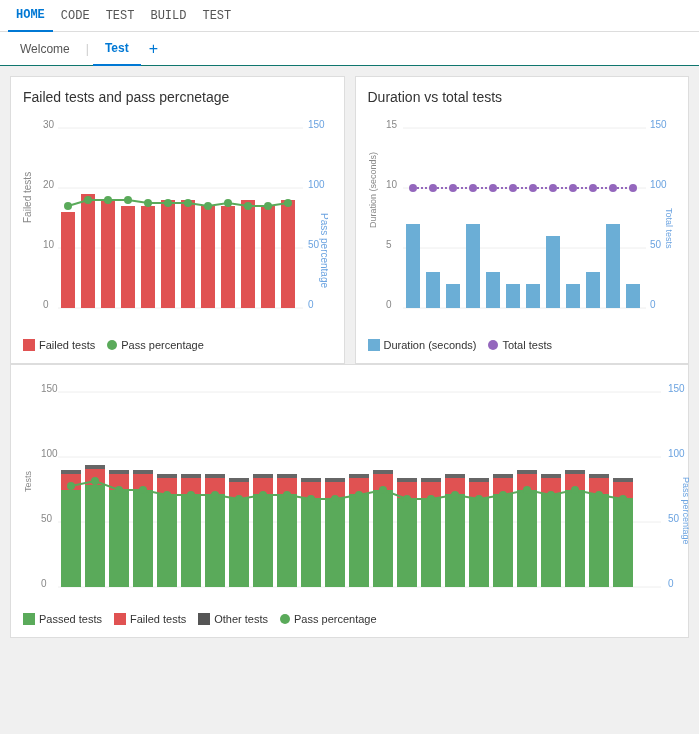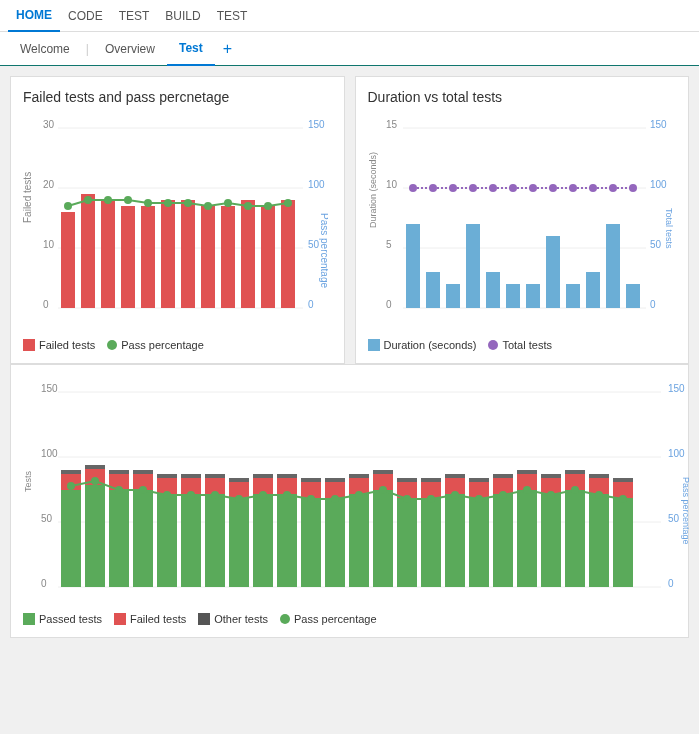--- a/index.html
+++ b/index.html
@@ -1,20 +1,20 @@
 <!DOCTYPE html>
 <html><head>
   <meta charset="utf-8">
   <style>
     * { box-sizing: border-box; margin: 0; padding: 0; }
     body { font-family: 'Segoe UI', Arial, sans-serif; font-size: 12px; background: #f0f0f0; color: #333; width: 699px; min-height: 734px; }
 
     
     .top-nav { background: #fff; border-bottom: 1px solid #ddd; display: flex; align-items: center; padding: 0 8px; height: 32px; }
-    .top-nav a { text-decoration: none; font-size: 12px; padding: 0 8px; height: 32px; display: flex; align-items: center; color: #555; }
+    .top-nav a { text-decoration: none; font-size: 12px; padding: 0 8px; height: 32px; display: flex; align-items: center; color: #555; font-family: Liberation Mono, monospace; }
     .top-nav a.active { color: #0078d4; border-bottom: 2px solid #0078d4; font-weight: 600; }
 
     
     .tab-bar { background: #fff; border-bottom: 1px solid #0f766e; display: flex; align-items: center; padding: 0 8px; height: 34px; }
     .tab-bar .tab { padding: 0 12px; height: 34px; display: flex; align-items: center; font-size: 12px; color: #555; cursor: pointer; }
     .tab-bar .tab.active { color: #0078d4; border-bottom: 2px solid #0078d4; font-weight: 600; }
     .tab-bar .divider { color: #ccc; padding: 0 4px; }
     .tab-bar .add-tab { color: #0078d4; padding: 0 8px; font-size: 16px; cursor: pointer; }
 
     
@@ -40,21 +40,20 @@
   <a href="#" class="active">HOME</a>
   <a href="#">CODE</a>
   <a href="#">TEST</a>
   <a href="#">BUILD</a>
   <a href="#">TEST</a>
 </nav>
 
 <div class="tab-bar">
   <div class="tab">Welcome</div>
   <span class="divider">|</span>
-  <div class="tab">Overview</div>
   <div class="tab active">Test</div>
   <span class="add-tab">+</span>
 </div>
 
 <div class="main">
 
   <div class="charts-row">
 
     <div class="chart-card">
       <div class="chart-title">Failed tests and pass percnetage</div>

